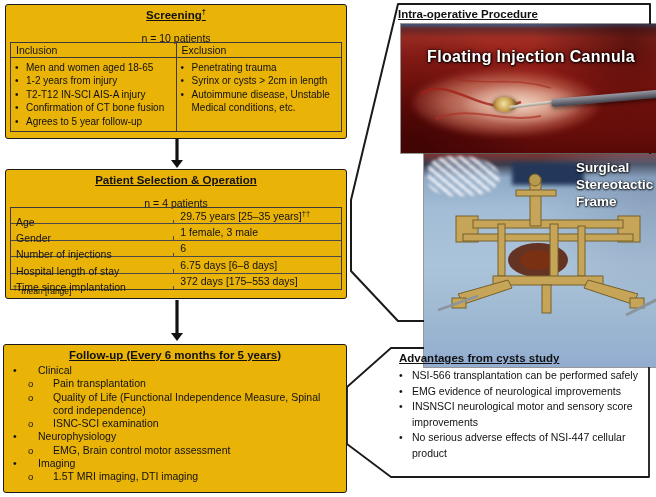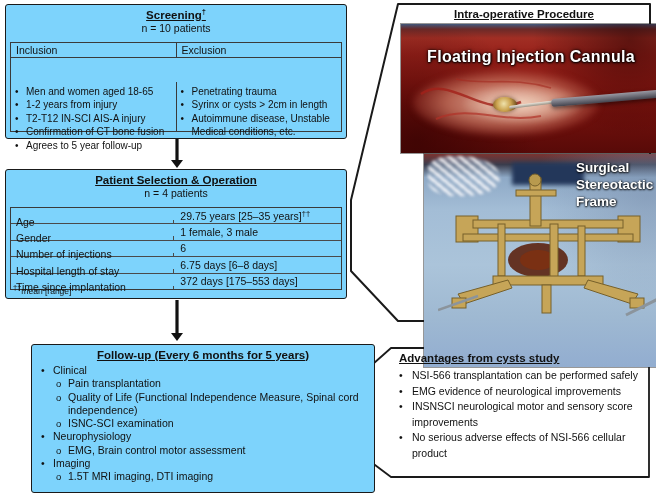--- a/index.html
+++ b/index.html
@@ -1,30 +1,30 @@
 <!DOCTYPE html>
 <html><head>
 <meta charset="utf-8">
 <style>
   html,body{margin:0;padding:0;background:#fff;}
   #canvas{position:relative;width:656px;height:497px;background:#fff;
           font-family:"Liberation Sans",sans-serif;color:#111;overflow:hidden;}
   .overlay{position:absolute;left:0;top:0;z-index:1;}
 
   
-  .box{position:absolute;border:1.6px solid #1a1a1a;border-radius:3px;background:#7dd3fc;z-index:2;box-sizing:border-box;}
+  .box{position:absolute;border:1.6px solid #1a1a1a;border-radius:3px;background:#eab308;z-index:2;box-sizing:border-box;}
   .box-title{text-align:center;font-weight:bold;font-size:11.5px;padding-top:4px;}
   .u{text-decoration:underline;}
-  .box-sub{text-align:center;font-size:10.5px;margin-top:1px;}
+  .box-sub{text-align:center;font-size:10.5px;margin-top:11px;}
   sup{font-size:7.5px;vertical-align:super;line-height:0;}
 
   
   .screening{left:5px;top:4px;width:342px;height:135px;}
   .sc-table{position:absolute;left:4px;right:4px;top:37px;bottom:6px;border:1px solid #3a3a3a;
-            display:flex;flex-direction:column;gap:24px;}
+            display:flex;flex-direction:column;}
   .sc-head{display:flex;border-bottom:1px solid #3a3a3a;}
   .sc-hcell{flex:1;padding:1px 5px;font-size:10.5px;}
   .sc-hcell:first-child{border-right:1px solid #3a3a3a;}
   .sc-body{display:flex;flex:1;min-height:0;}
   .blist{flex:1;margin:0;padding:3px 2px 0 4px;list-style:none;font-size:10px;}
   .blist:first-child{border-right:1px solid #3a3a3a;}
   .bitem{display:flex;line-height:13.4px;}
   .mark{flex:0 0 11px;width:11px;}
   .mark.b1::before{content:"\2022";}
   .txt{flex:1;}
@@ -33,30 +33,30 @@
   .patient{left:5px;top:169px;width:342px;height:130px;}
   .pt-table{position:absolute;left:4px;right:4px;top:37px;border:1px solid #3a3a3a;font-size:10.5px;}
   .pt-row{display:flex;height:15.4px;border-bottom:1px solid #4a4a4a;align-items:center;}
   .pt-row:last-child{border-bottom:none;}
   .pt-label{flex:0 0 49.5%;align-self:stretch;display:flex;align-items:center;
             padding-left:5px;border-right:1px solid #4a4a4a;box-sizing:border-box;margin-top:12px;}
   .pt-value{padding-left:6px;white-space:nowrap;}
   .pt-foot{position:absolute;left:7px;bottom:2px;font-size:8.5px;margin-top:20px;}
 
   
-  .followup{left:3px;top:344px;width:344px;height:149px;margin-left:28px;}
+  .followup{left:3px;top:344px;width:344px;height:149px;}
   .fu-list{margin:3px 6px 0 9px;padding:0;list-style:none;font-size:10.5px;}
-  .fu-item{display:flex;line-height:13.3px;}
+  .fu-item{display:flex;line-height:13.3px;gap:13px;}
   .fu-item .mark{flex:0 0 12px;width:12px;}
   .fu-item.lvl-2{padding-left:15px;}
   .fu-item.lvl-1 .mark::before{content:"\2022";}
   .fu-item.lvl-2 .mark::before{content:"o";font-size:9.5px;}
 
   
-  .panel-title{position:absolute;left:398px;top:8px;width:252px;text-align:center;
+  .panel-title{position:absolute;left:398px;top:8px;width:252px;
                font-weight:bold;font-size:11.5px;z-index:2;}
   .photo{position:absolute;z-index:2;overflow:hidden;box-shadow:0 0 0 1px rgba(25,25,25,.45);}
   .photo1{left:401px;top:24px;width:260px;height:129px;
     background:
       radial-gradient(circle at 88% 12%, rgba(40,0,0,.55), transparent 38%),
       radial-gradient(circle at 6% 90%, rgba(45,0,0,.6), transparent 45%),
       linear-gradient(180deg,#41597e 0%,#6b2a28 4%,#a12e24 11%,#97211a 24%,#8c1913 45%,#71100c 70%,#580a08 100%);}
   .cord{position:absolute;left:12px;top:46px;width:186px;height:66px;border-radius:50%;
     background:radial-gradient(ellipse at 50% 50%, rgba(233,186,168,.95) 0%, rgba(206,122,100,.75) 45%, rgba(165,62,50,.35) 70%, transparent 85%);
     filter:blur(3px);}
@@ -300,18 +300,18 @@
         <li class="adv-item">
         <span class="mark"></span>
         <span class="txt">EMG evidence of neurological improvements</span>
       </li>
         <li class="adv-item">
         <span class="mark"></span>
         <span class="txt">INSNSCI neurological motor and sensory score improvements</span>
       </li>
         <li class="adv-item">
         <span class="mark"></span>
-        <span class="txt">No serious adverse effects of NSI-566 cellular product</span>
+        <span class="txt">No serious adverse effects of NSI-447 cellular product</span>
       </li>
       </ul>
   </div>
 
 </div>
 
 </body></html>

